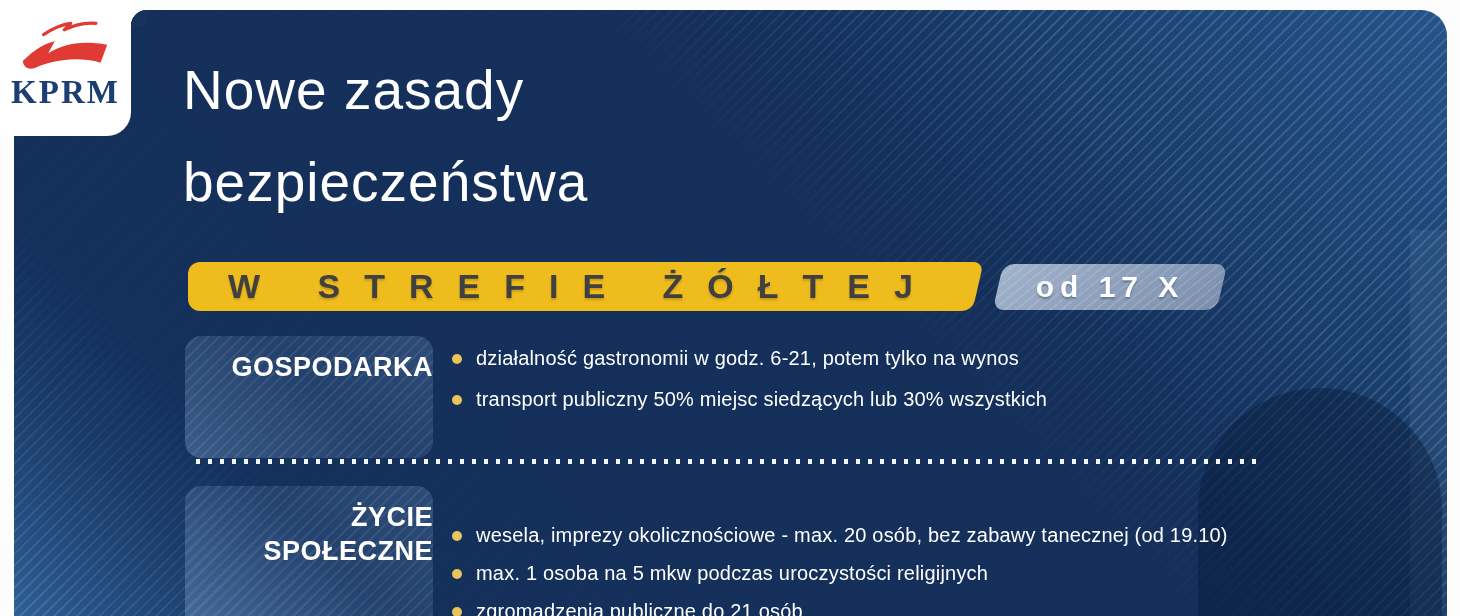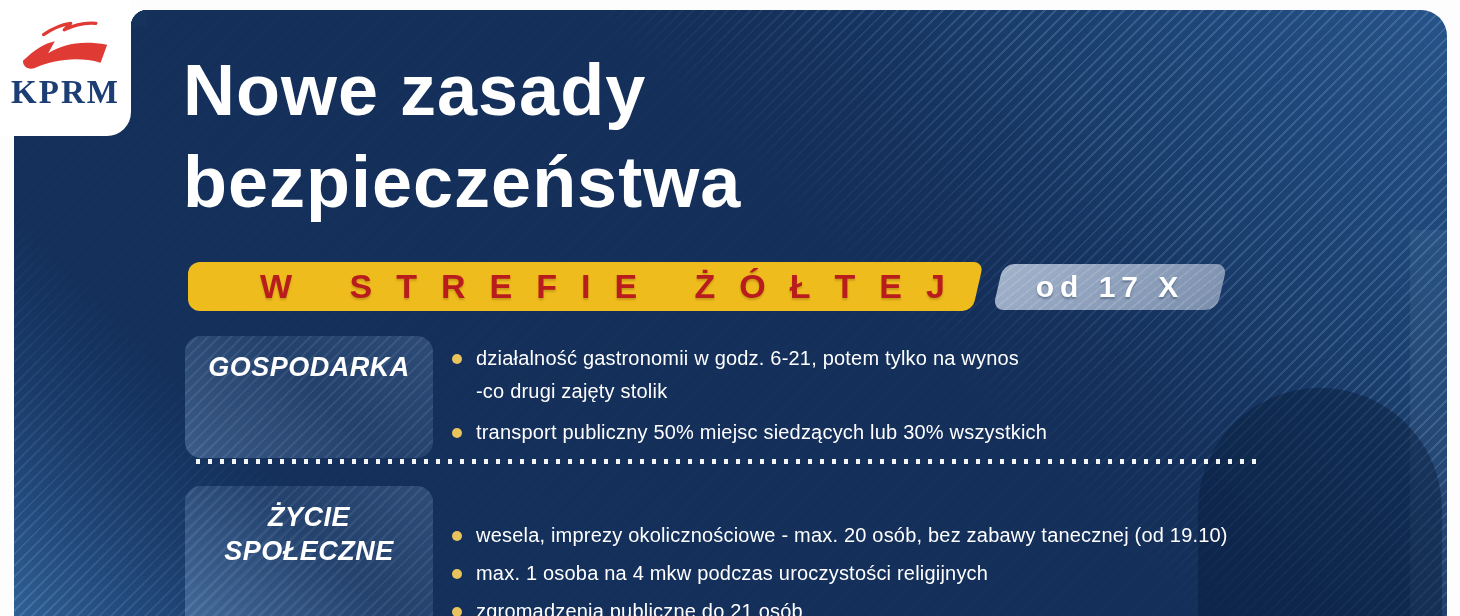--- a/index.html
+++ b/index.html
@@ -40,32 +40,31 @@
                radial-gradient(circle at 100% 100%,#16335e 16px,#ffffff 16.5px);
   }
   .kprm-flag{position:absolute;left:18px;top:14px;width:96px;height:58px;}
   .kprm-text{
     position:absolute;left:0;right:0;top:74px;text-align:center;
     font-family:"Liberation Serif",serif;font-weight:700;font-size:33px;
     letter-spacing:2px;color:#1d3e74;
   }
   
   .title{position:absolute;left:183px;top:44px;z-index:4;color:#ffffff;white-space:nowrap;}
-  .title div{font-size:72px;line-height:92px;font-weight:700;letter-spacing:1px;}
+  .title div{font-size:55px;line-height:92px;font-weight:400;letter-spacing:1px;}
   
   .zone-banner{position:absolute;left:188px;top:262px;width:802px;height:49px;z-index:4;}
   .zone-fill{position:absolute;left:0;top:0;width:calc(100% - 34px);height:100%;
     background:#eebc1d;border-radius:12px;}
   .zone-cap{position:absolute;right:12px;top:0;width:84px;height:100%;
     background:#eebc1d;border-radius:10px;transform:skewX(-13deg);}
   .zone-label{
     position:absolute;left:40px;top:0;height:100%;display:flex;align-items:center;
-    font-size:34px;font-weight:700;color:#b91c1c;letter-spacing:24px;white-space:nowrap;
+    font-size:34px;font-weight:700;color:#404040;letter-spacing:24px;white-space:nowrap;
     text-shadow:0 2px 2px rgba(90,60,0,0.25);
-    margin-left:32px;
   }
   
   .date-chip{
     position:absolute;left:998px;top:264px;width:224px;height:46px;z-index:4;
     transform:skewX(-13deg);border-radius:11px;overflow:hidden;
     background:linear-gradient(135deg,rgba(173,189,212,0.92),rgba(139,157,185,0.85));
   }
   .date-chip .chip-stripes{
     position:absolute;inset:0;
     background:repeating-linear-gradient(135deg,rgba(255,255,255,0.12) 0 2px,rgba(255,255,255,0) 2px 8px);
@@ -78,22 +77,22 @@
   
   .label-box{
     position:absolute;left:185px;width:248px;z-index:3;border-radius:16px;
     background-image:
       repeating-linear-gradient(135deg,rgba(255,255,255,0.07) 0 2px,rgba(255,255,255,0) 2px 8px),
       linear-gradient(45deg,rgba(150,190,235,0.30) 0%,rgba(130,170,215,0.14) 55%,rgba(150,190,235,0.20) 100%);
   }
   .label-box.one{top:336px;height:122px;}
   .label-box.two{top:486px;height:130px;border-radius:16px 16px 0 0;}
   .label-text{
-    position:absolute;left:0;right:0;top:14px;text-align:center;color:#ffffff;
-    font-size:27px;line-height:34px;font-weight:700;letter-spacing:0.5px;font-style:italic;
+    position:absolute;left:0;right:0;top:14px;text-align:right;color:#ffffff;
+    font-size:27px;line-height:34px;font-weight:700;letter-spacing:0.5px;
   }
   
   .items{position:absolute;left:452px;z-index:3;}
   .items.one{top:342px;}
   .items.two{top:488px;margin-top:31px;}
   .item{display:flex;align-items:flex-start;margin-bottom:8px;}
   .items.two .item{margin-bottom:5px;}
   .bullet-dot{
     flex:0 0 auto;width:10px;height:10px;border-radius:50%;
     background:#e9c35c;margin:12px 14px 0 0;
@@ -147,21 +146,20 @@
     <div class="label-text">
       <div>GOSPODARKA</div>
       <div></div>
     </div>
   </div>
   <div class="items one">
     <div class="item">
       <span class="bullet-dot"></span>
       <div class="item-text">
         <div>działalność gastronomii w godz. 6-21, potem tylko na wynos</div>
-        <div>-co drugi zajęty stolik</div>
       </div>
     </div>
     <div class="item">
       <span class="bullet-dot"></span>
       <div class="item-text">
         <div>transport publiczny 50% miejsc siedzących lub 30% wszystkich</div>
       </div>
     </div>
   </div>
 
@@ -176,21 +174,21 @@
   <div class="items two">
     <div class="item">
       <span class="bullet-dot"></span>
       <div class="item-text">
         <div>wesela, imprezy okolicznościowe - max. 20 osób,  bez zabawy tanecznej (od 19.10)</div>
       </div>
     </div>
     <div class="item">
       <span class="bullet-dot"></span>
       <div class="item-text">
-        <div>max. 1 osoba na 4 mkw podczas uroczystości religijnych</div>
+        <div>max. 1 osoba na 5 mkw podczas uroczystości religijnych</div>
       </div>
     </div>
     <div class="item">
       <span class="bullet-dot"></span>
       <div class="item-text">
         <div>zgromadzenia publiczne do 21 osób</div>
       </div>
     </div>
   </div>
 

